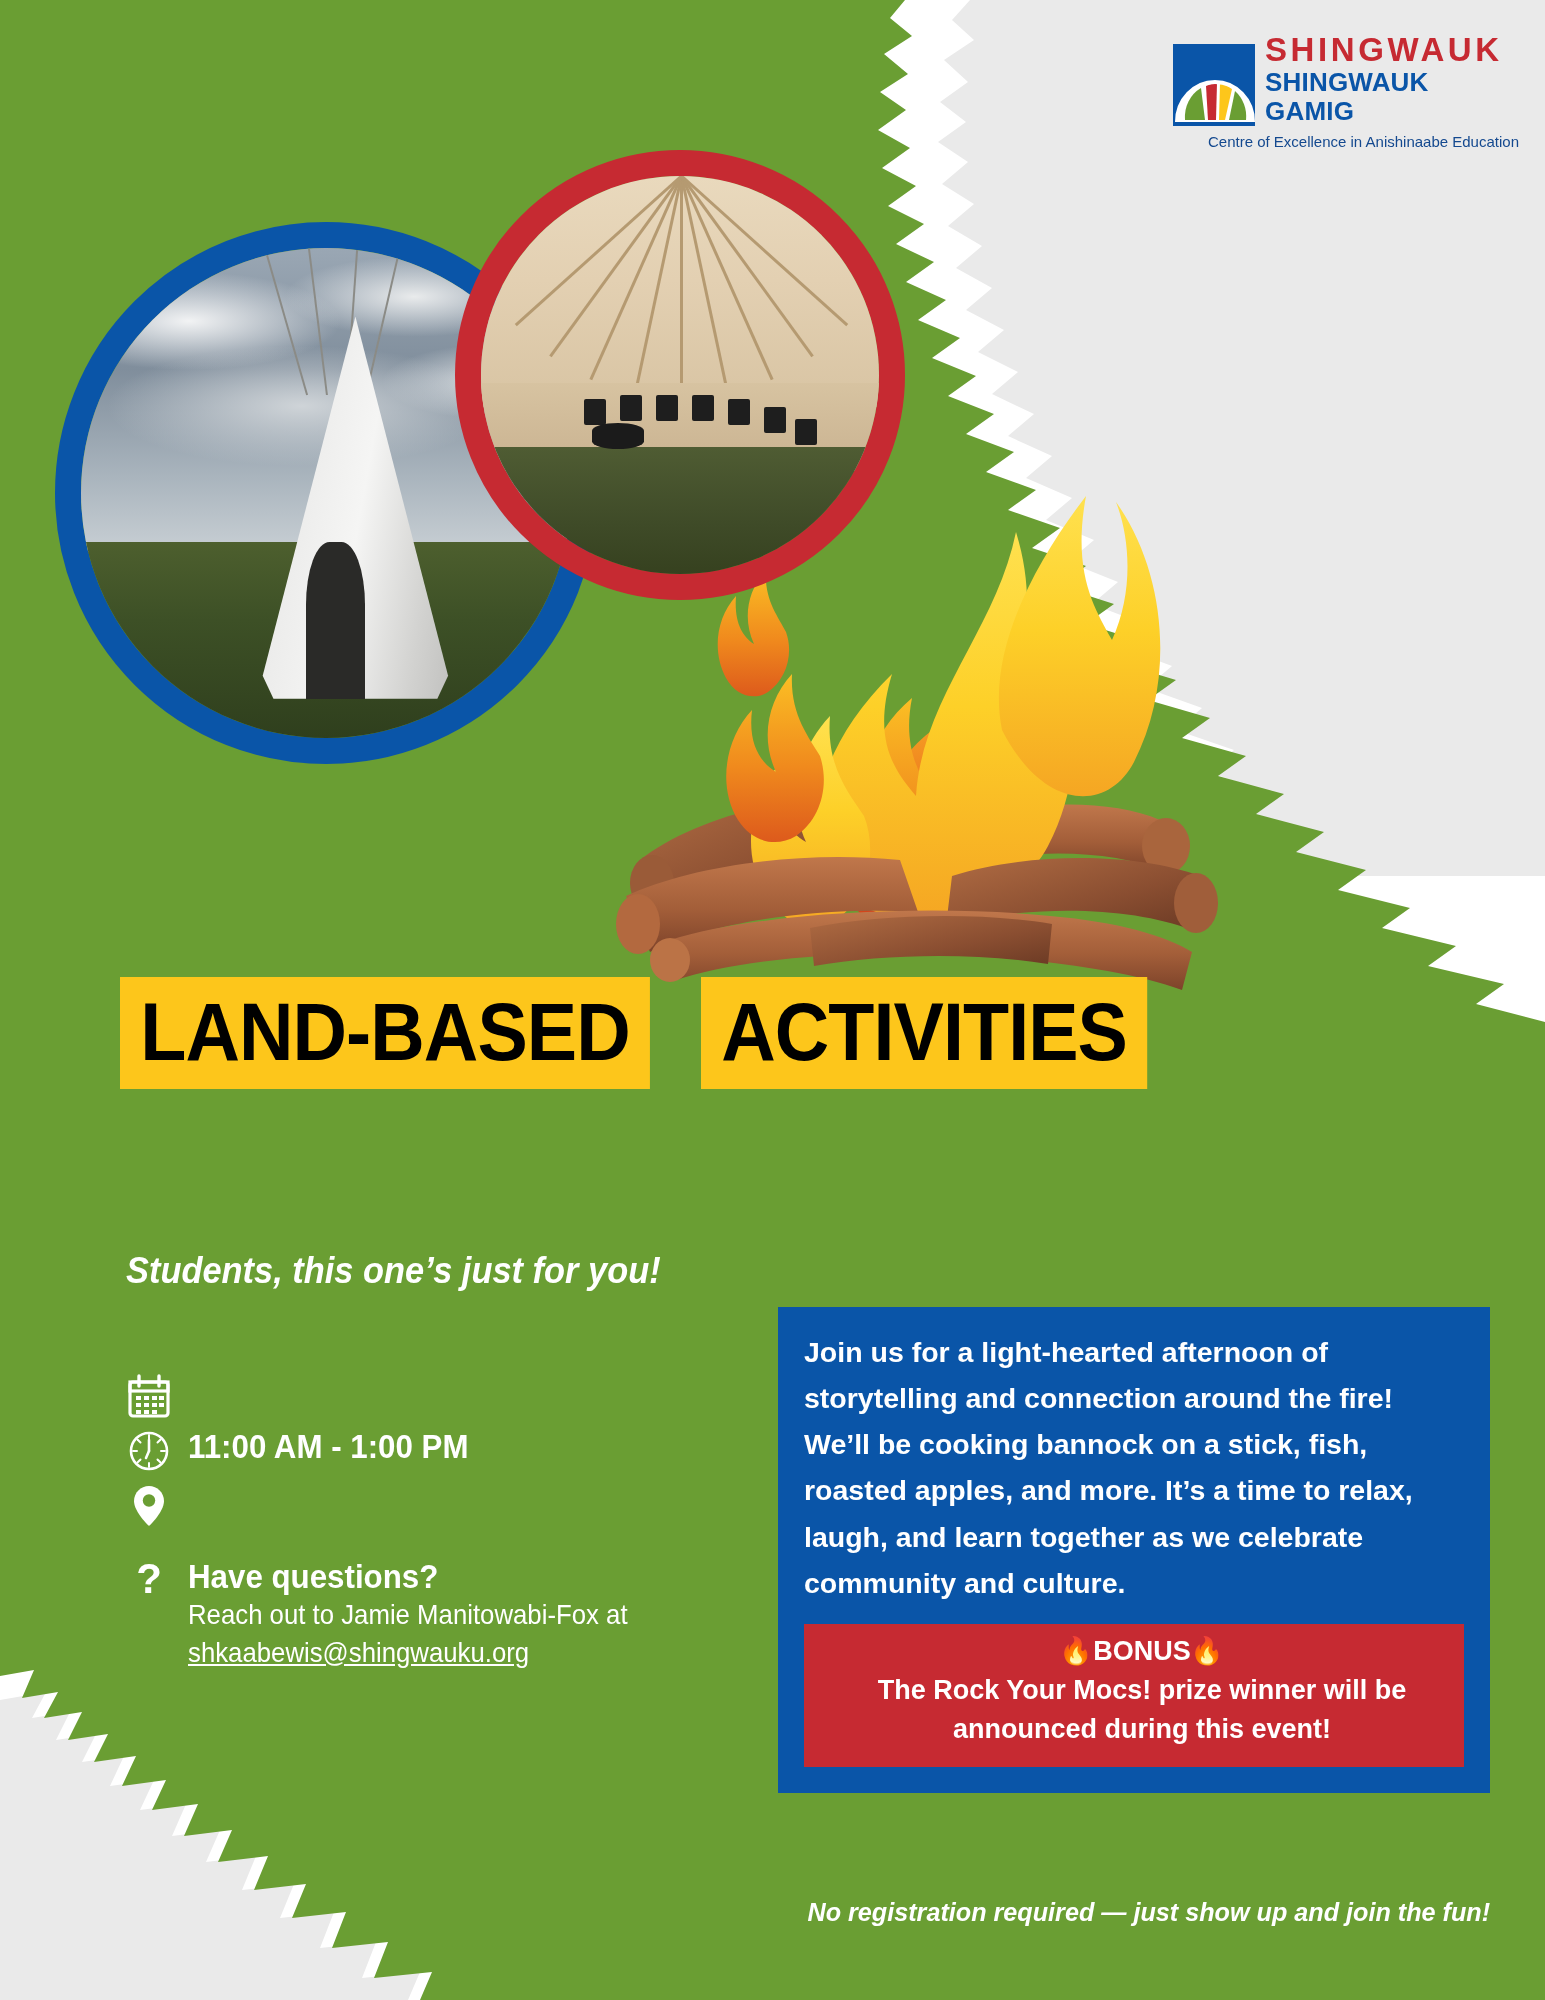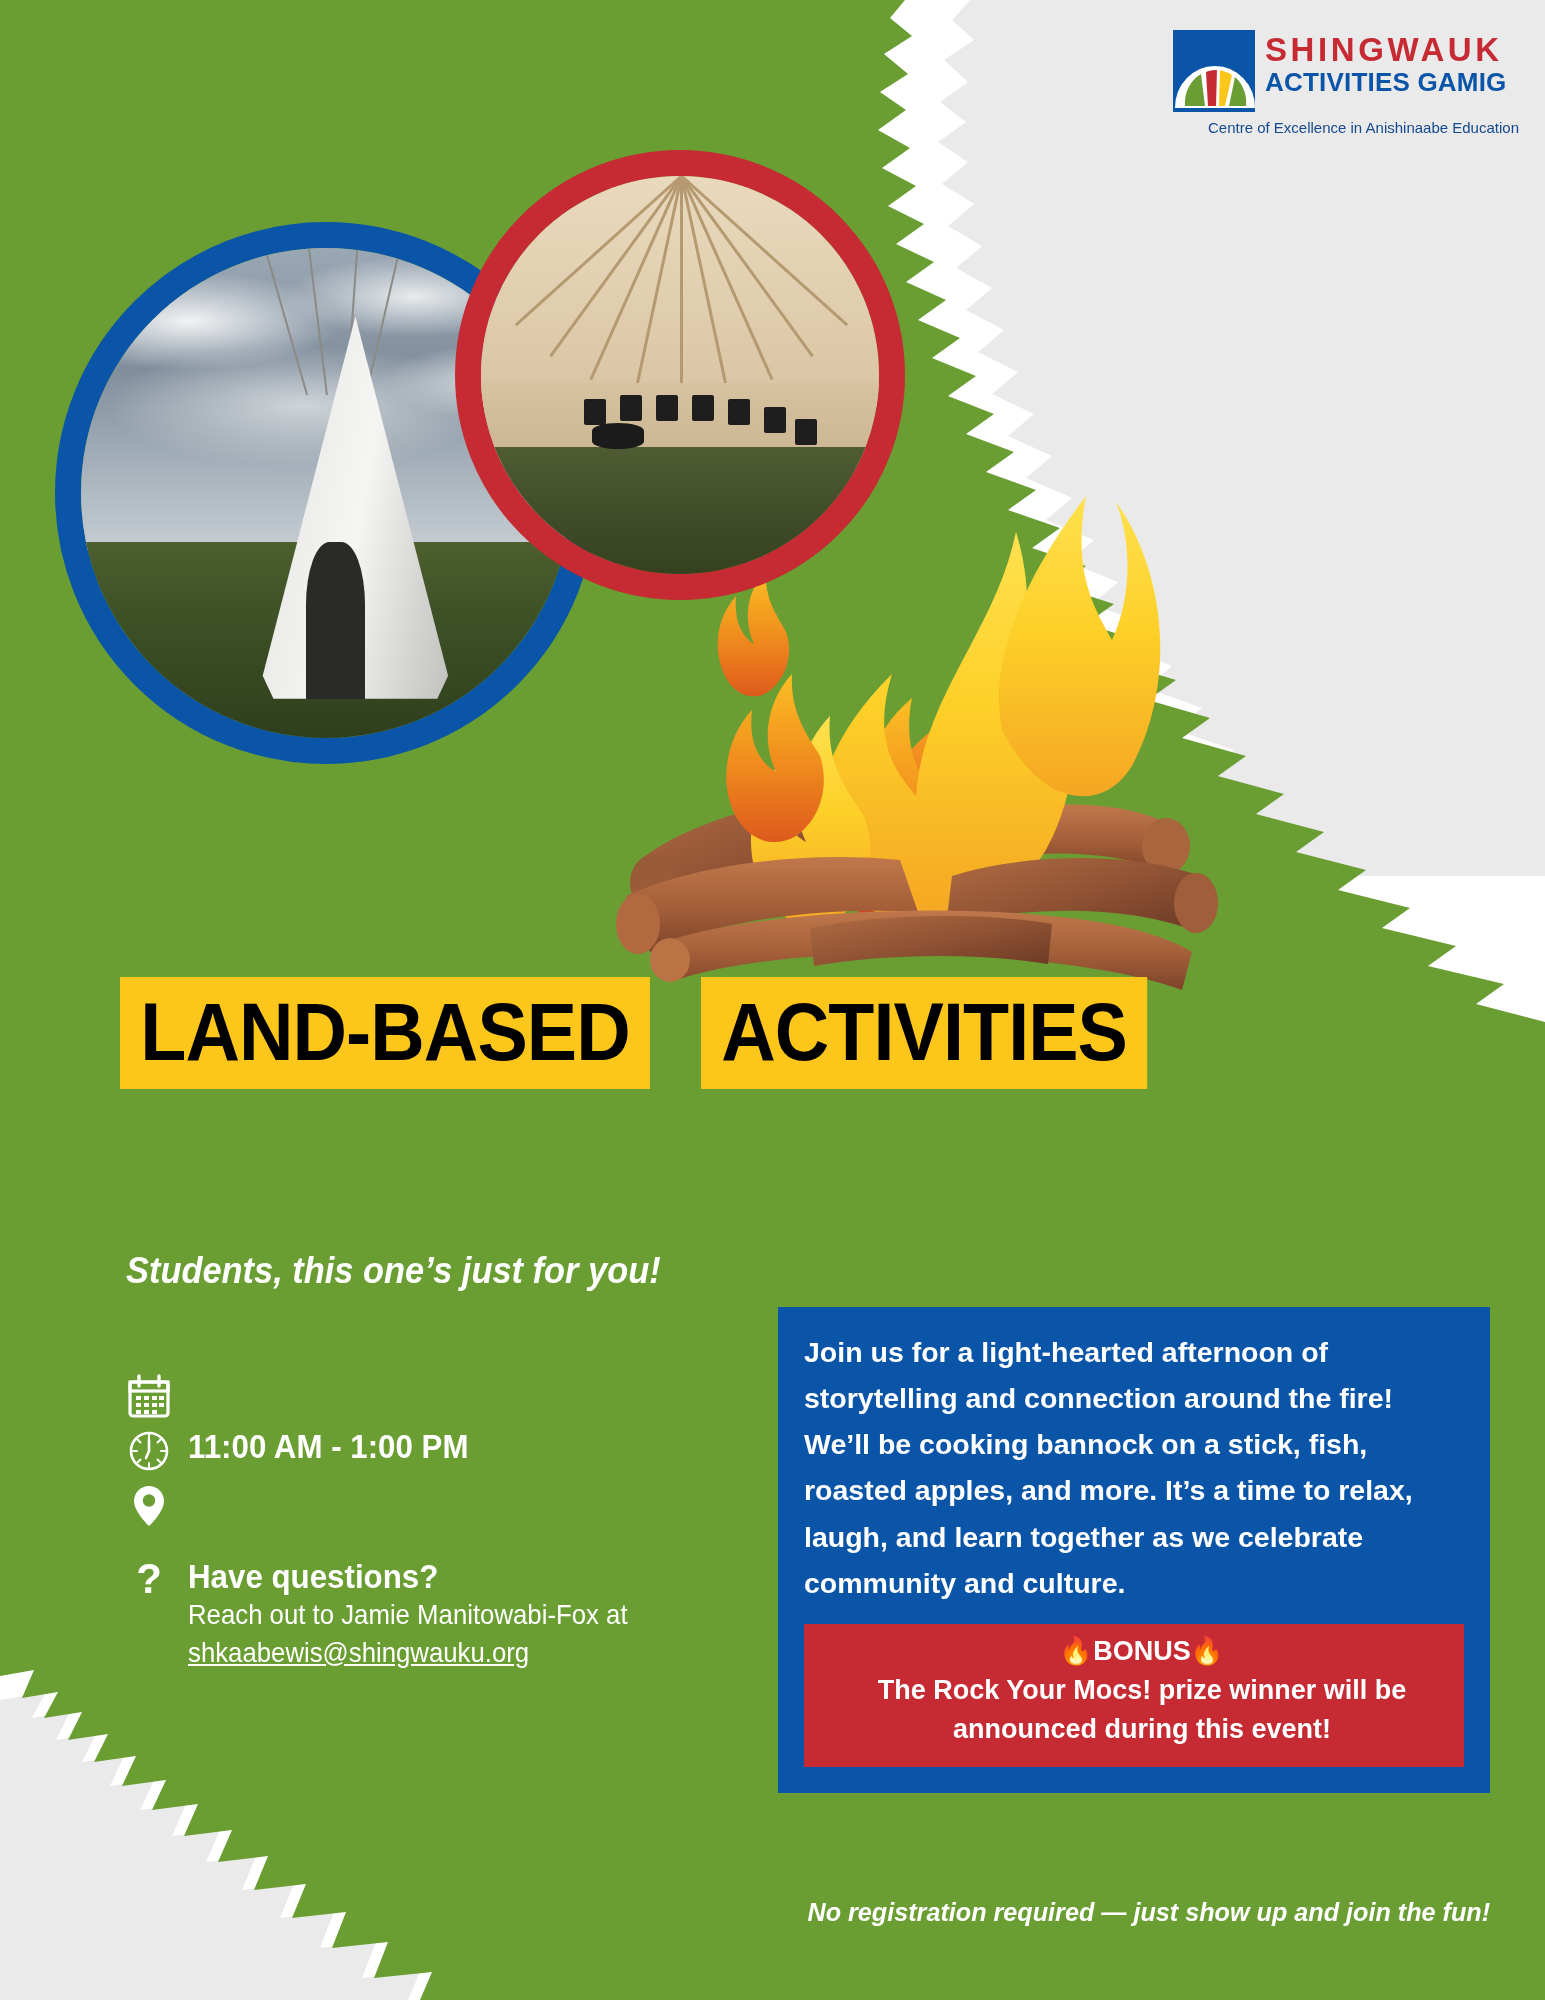--- a/index.html
+++ b/index.html
@@ -69,21 +69,21 @@
   }
   .seam{position:absolute;top:0;width:3px;background:#b59a71;transform-origin:top center;}
   .chair{position:absolute;background:#1e1e1e;width:22px;height:26px;border-radius:2px;}
   .firepit{position:absolute;background:#1b1b1b;border-radius:50%/30%;}
 
   
   .campfire{position:absolute;left:600px;top:300px;width:620px;height:700px;}
 
   
   .logo{position:absolute;right:26px;top:30px;width:346px;}
-  .logo-row{display:flex;align-items:flex-start;gap:10px;}
+  .logo-row{display:flex;align-items:flex-end;gap:10px;}
   .logo-mark{width:82px;height:82px;background:#0a55a8;flex:none;position:relative;overflow:hidden;}
   .logo-text{padding-top:4px;}
   .logo-l1{font-family:"Liberation Sans",sans-serif;font-weight:bold;color:#c62a32;
            font-size:33px;letter-spacing:3.6px;line-height:0.98;}
   .logo-l2{font-family:"Liberation Sans",sans-serif;font-weight:bold;color:#0a55a8;
            font-size:26px;letter-spacing:0.2px;line-height:1.1;margin-top:2px;}
   .logo-tag{font-family:"Liberation Sans",sans-serif;color:#14498f;font-size:15px;
             text-align:right;margin-top:7px;white-space:nowrap;}
 
   
@@ -297,21 +297,21 @@
             <path d="M10,50 A31,33 0 0 1 26,18 L30,50 Z" fill="#6a9e33"></path>
             <path d="M31,16 A31,33 0 0 1 42,13 L41,50 L33,50 Z" fill="#c62a32"></path>
             <path d="M45,13 A31,33 0 0 1 57,19 L50,50 L44,50 Z" fill="#fdc61b"></path>
             <path d="M60,21 A31,33 0 0 1 71,50 L54,50 Z" fill="#6a9e33"></path>
             <path d="M2,52 A38,40 0 0 1 78,52" fill="none" stroke="#ffffff" stroke-width="4"></path>
           </g>
         </svg>
       </div>
       <div class="logo-text">
         <div class="logo-l1">SHINGWAUK</div>
-        <div class="logo-l2">ACTIVITIES GAMIG</div>
+        <div class="logo-l2">SHINGWAUK GAMIG</div>
       </div>
     </div>
     <div class="logo-tag">Centre of Excellence in Anishinaabe Education</div>
   </div>
 
   <div class="title-wrap">
     <div class="title-bar">LAND-BASED</div>
     <div class="title-bar second">ACTIVITIES</div>
   </div>
 

